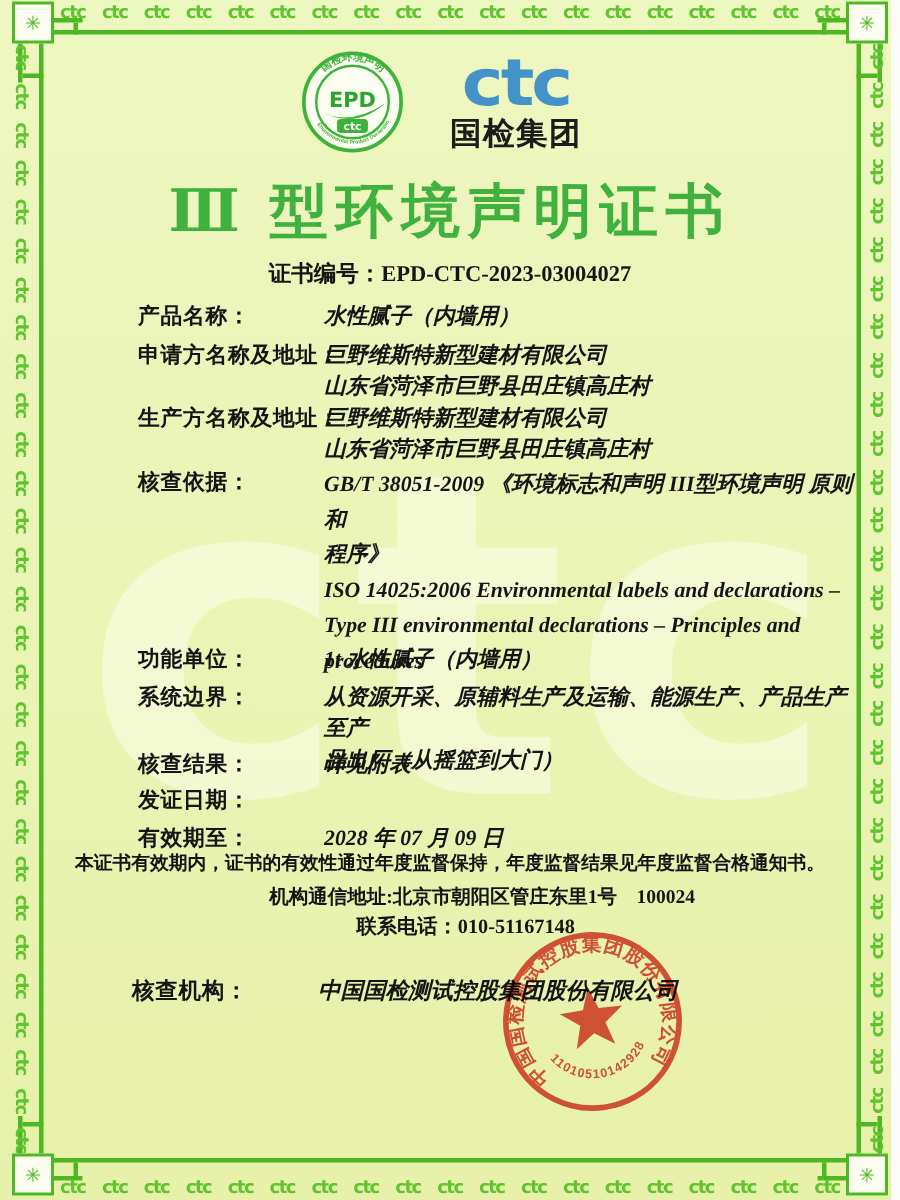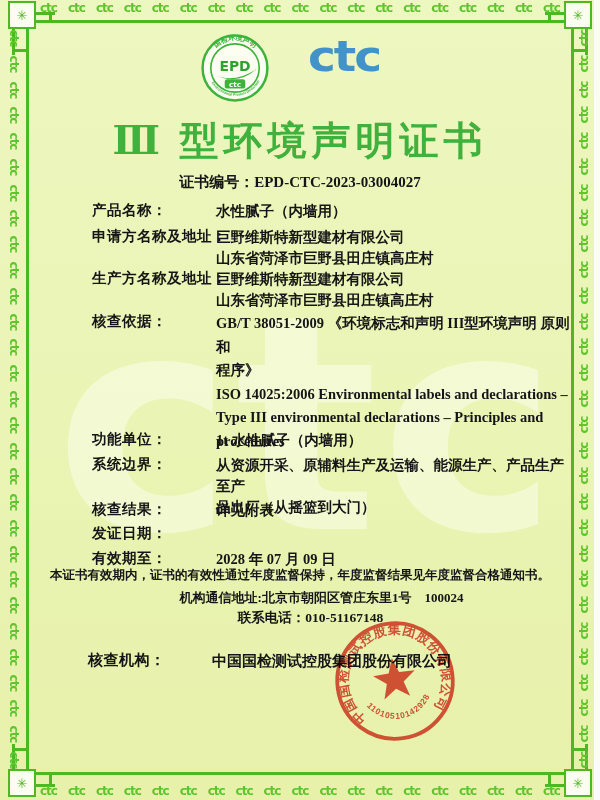--- a/index.html
+++ b/index.html
@@ -48,21 +48,21 @@
 
   .title{position:absolute;left:0;right:0;top:114px;text-align:center;font-weight:bold;
          font-size:39px;color:#3fb13c;letter-spacing:5px;z-index:2;}
   .certno{position:absolute;left:0;right:0;top:173px;text-align:center;font-size:15px;z-index:2;}
   .certno .lab{font-weight:600;}
   .certno .val{font-weight:bold;margin-top:32px;}
 
   
   .field-row{position:absolute;left:92px;right:30px;z-index:2;font-size:14.5px;}
   .field-label{position:absolute;left:0;top:0;font-weight:600;letter-spacing:.5px;white-space:nowrap;}
-  .field-value{margin-left:124px;font-weight:600;line-height:21px;}
+  .field-value{margin-left:124px;font-weight:600;line-height:21px;font-style:italic;}
   .lh23{line-height:23.5px;}
 
   .note{position:absolute;left:0;right:0;text-align:center;z-index:2;font-weight:600;}
   .note1{top:567px;font-size:12.5px;}
   .note2{top:589px;font-size:13px;margin-left:43px;}
   .note3{top:609px;font-size:13.5px;padding-left:21px;}
   .note3 .val{font-weight:bold;}
 
   .verifier{position:absolute;left:88px;right:30px;top:651px;z-index:2;font-size:15px;}
   .verifier .field-value{margin-left:124px;line-height:21px;}
@@ -225,20 +225,21 @@
       </text>
       <text x="34" y="37" text-anchor="middle" font-size="13.5" font-weight="bold" fill="#2fa32f" font-family="'DejaVu Sans',sans-serif">EPD</text>
       <path d="M13,40 Q32,50 55,35 Q36,52 13,40 Z" fill="#3db33a"></path>
       <rect x="24" y="45" width="20" height="9" rx="2.5" fill="#3db33a"></rect>
       <text x="34" y="52" text-anchor="middle" font-size="7" font-weight="bold" fill="#ffffff" font-family="'DejaVu Sans',sans-serif">ctc</text>
     </svg>
   </div>
 
   <div class="ctc-logo">
     <div class="ctc-word">ctc</div>
+    <div class="ctc-company">国检集团</div>
   </div>
 
   <div class="title">Ⅲ 型环境声明证书</div>
   <div class="certno">
     <span class="lab">证书编号：</span><span class="val">EPD-CTC-2023-03004027</span>
   </div>
 
   <div class="field-row" style="top:201px">
     <span class="field-label">产品名称：</span>
     <div class="field-value">

